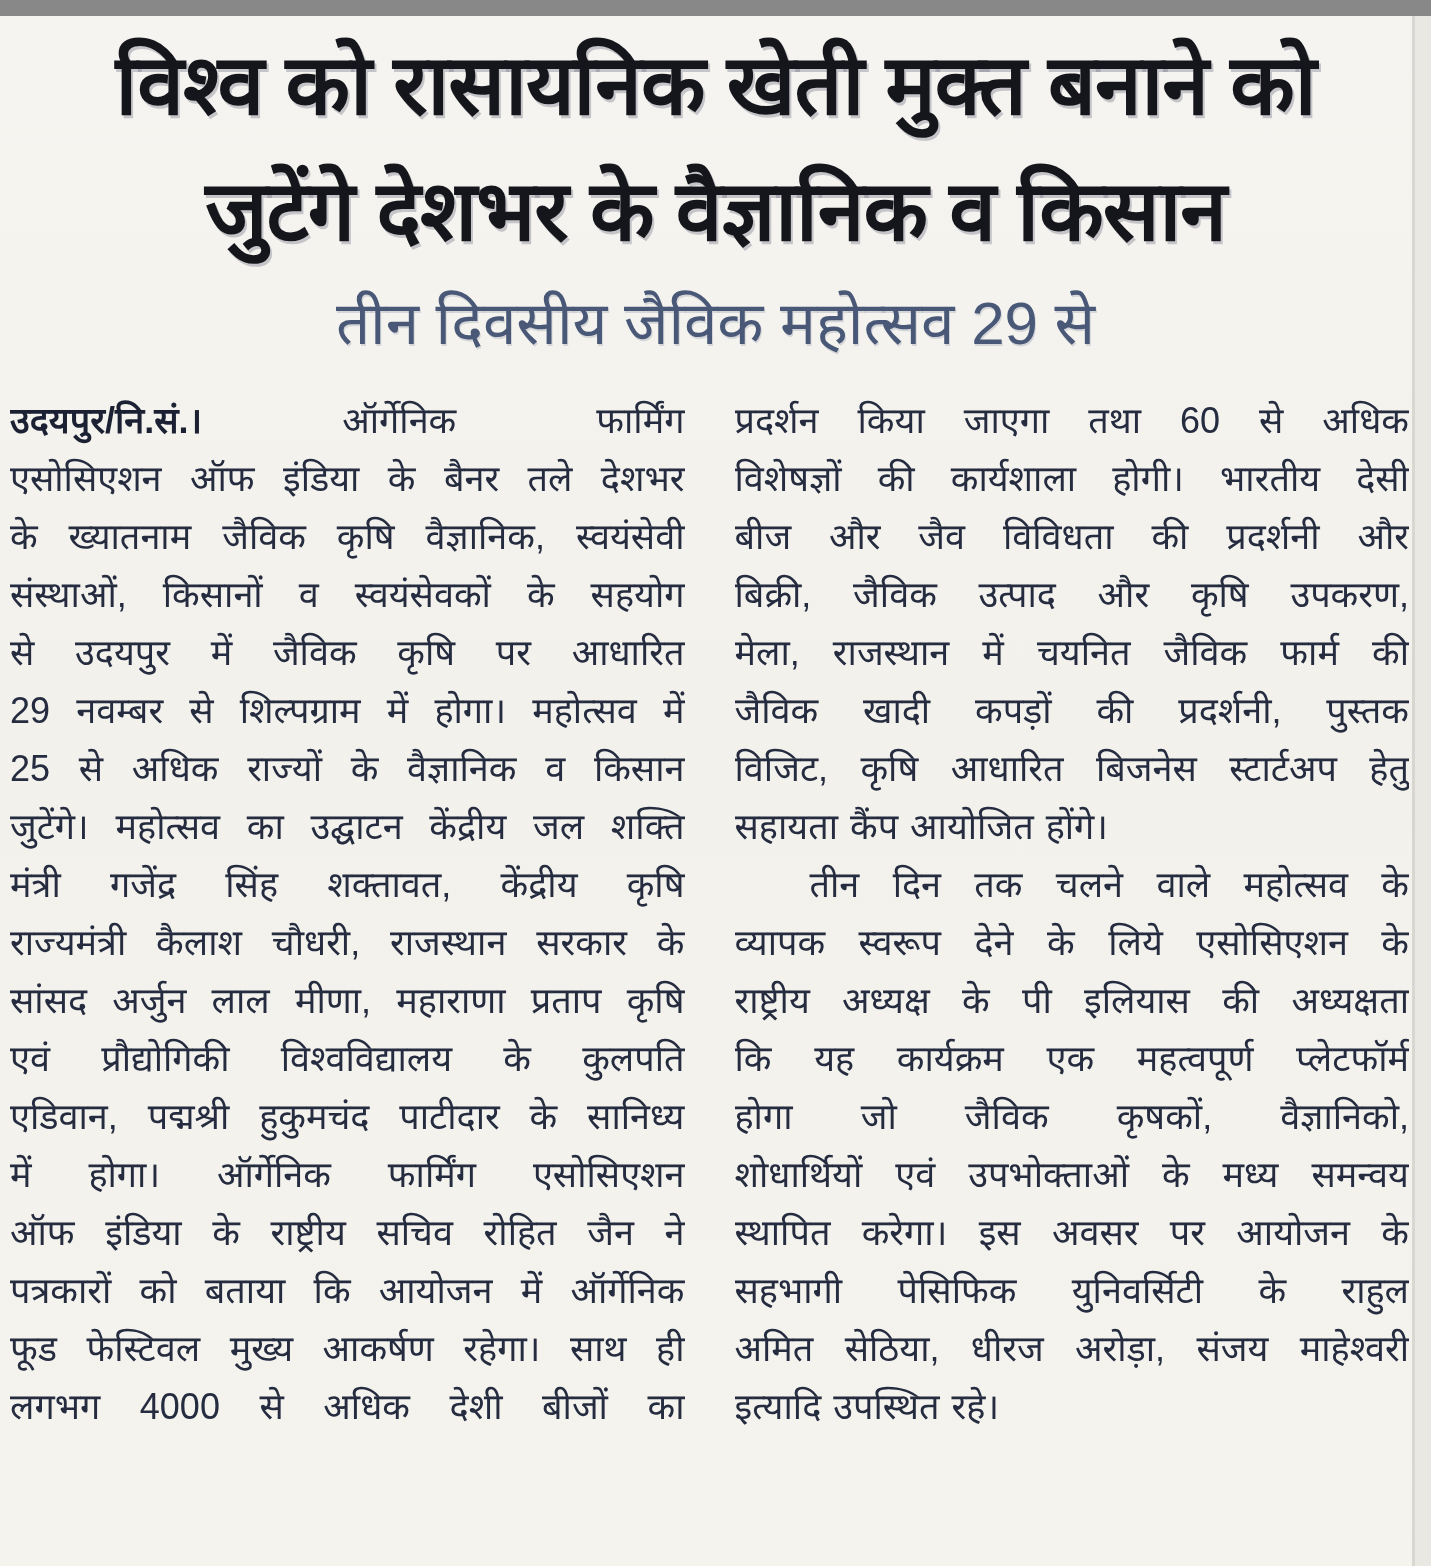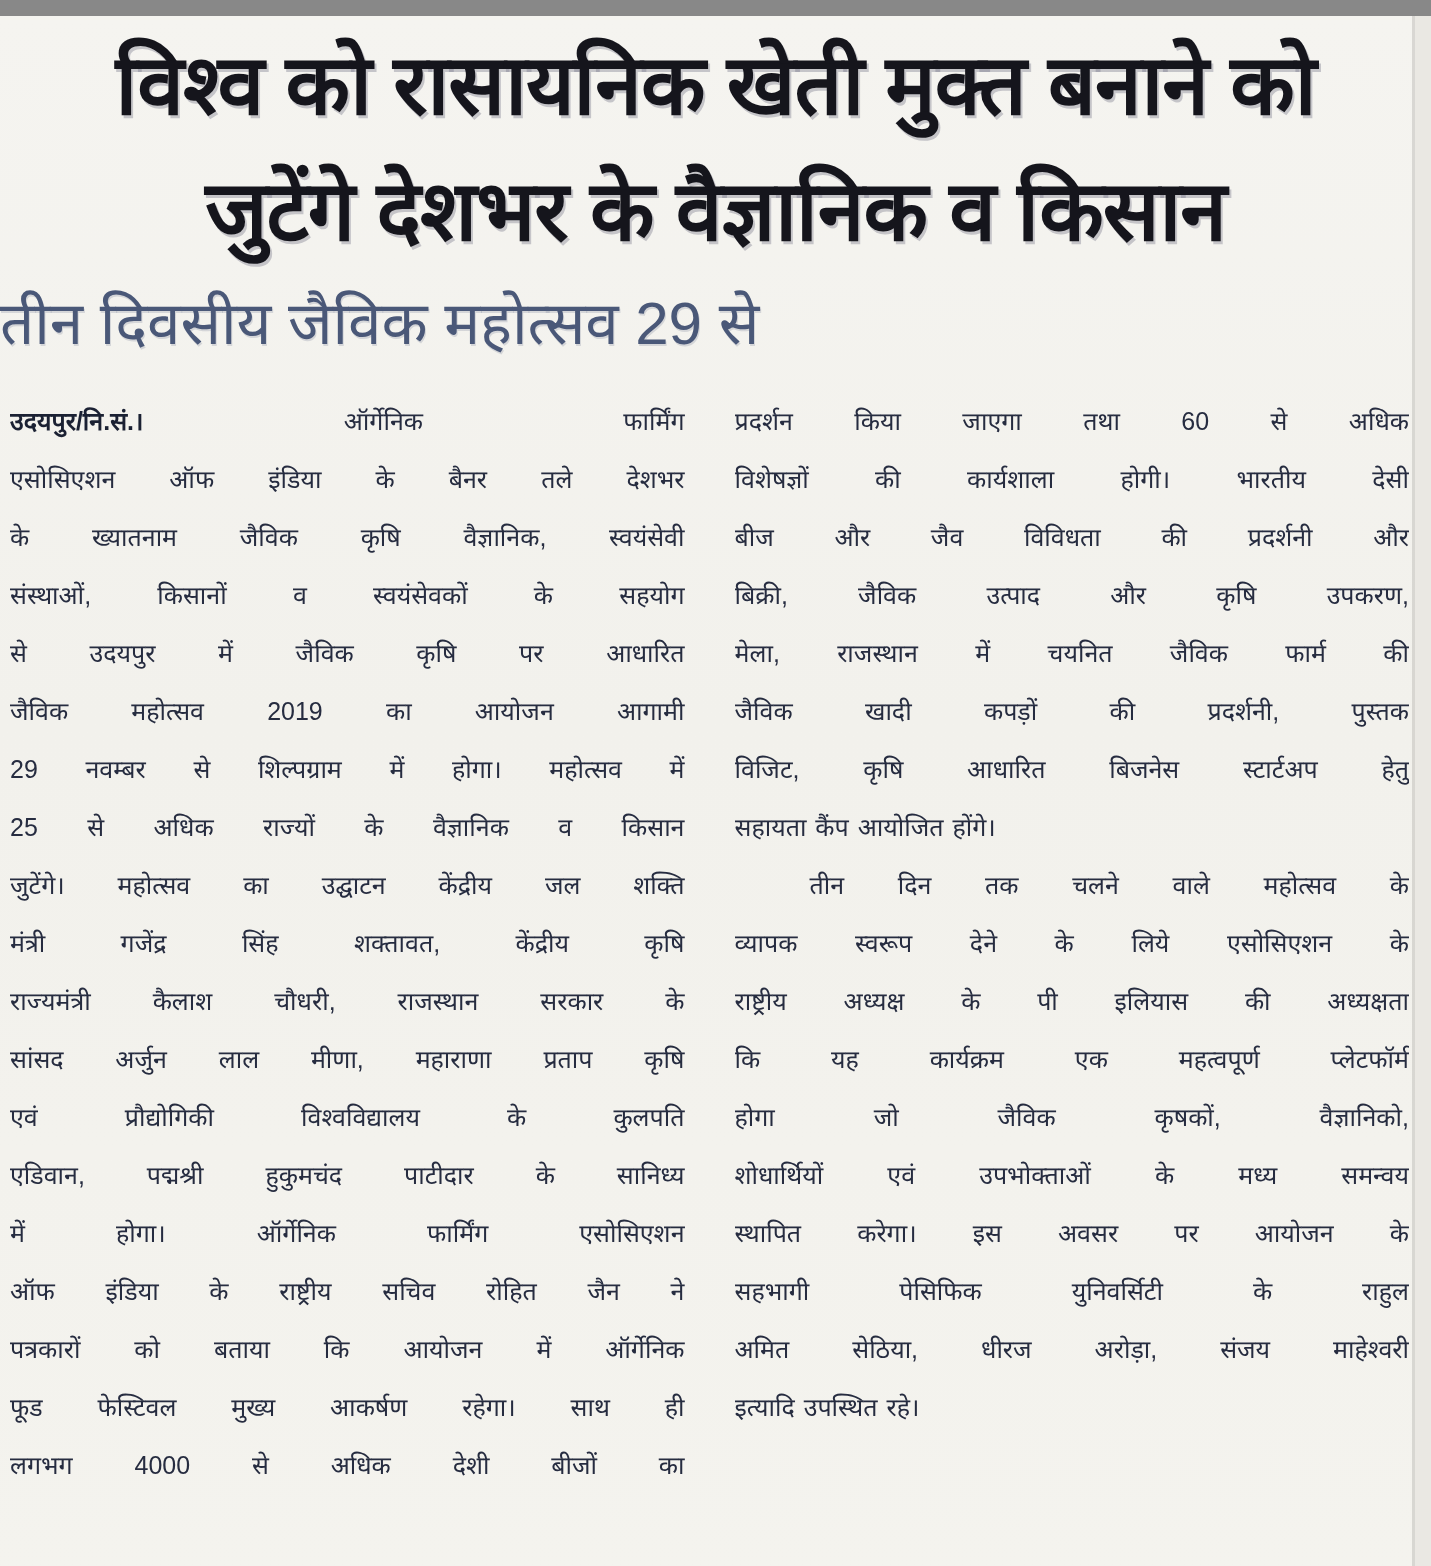--- a/index.html
+++ b/index.html
@@ -28,36 +28,36 @@
     color: var(--headline-ink, #15151c);
     text-shadow: 2px 3px 0 rgba(110, 110, 128, 0.35);
     letter-spacing: -1px;
     white-space: nowrap;
   }
   .subhead {
     margin-top: 4px;
     font-size: 60px;
     line-height: 92px;
     font-weight: 400;
-    text-align: left;
+    text-align: center;
     color: var(--subhead-ink, #4a5878);
     text-shadow: 1px 2px 0 rgba(120, 128, 150, 0.25);
     white-space: nowrap;
   }
   .body-columns {
     display: flex;
     gap: 50px;
     padding: 0 22px 0 10px;
   }
   .col {
     flex: 1 1 0;
     min-width: 0;
   }
   .line {
-    font-size: 25px;
+    font-size: 36px;
     line-height: 58px;
     height: 58px;
     overflow: hidden;
     text-align: justify;
     text-align-last: justify;
     color: var(--body-ink, #262c40);
     word-spacing: 2px;
   }
   .line b {
     font-weight: 700;
@@ -95,21 +95,20 @@
     <div class="subhead">तीन दिवसीय जैविक महोत्सव 29 से</div>
   </header>
 
   <main class="body-columns">
     <div class="col" id="col-left">
         <div class="line"><b>उदयपुर/नि.सं.।</b> ऑर्गेनिक फार्मिंग</div>
         <div class="line">एसोसिएशन ऑफ इंडिया के बैनर तले देशभर</div>
         <div class="line">के ख्यातनाम जैविक कृषि वैज्ञानिक, स्वयंसेवी</div>
         <div class="line">संस्थाओं, किसानों व स्वयंसेवकों के सहयोग</div>
         <div class="line">से उदयपुर में जैविक कृषि पर आधारित</div>
-        <div class="line">जैविक महोत्सव 2019 का आयोजन आगामी</div>
         <div class="line">29 नवम्बर से शिल्पग्राम में होगा। महोत्सव में</div>
         <div class="line">25 से अधिक राज्यों के वैज्ञानिक व किसान</div>
         <div class="line">जुटेंगे। महोत्सव का उद्घाटन केंद्रीय जल शक्ति</div>
         <div class="line">मंत्री गजेंद्र सिंह शक्तावत, केंद्रीय कृषि</div>
         <div class="line">राज्यमंत्री कैलाश चौधरी, राजस्थान सरकार के</div>
         <div class="line">सांसद अर्जुन लाल मीणा, महाराणा प्रताप कृषि</div>
         <div class="line">एवं प्रौद्योगिकी विश्वविद्यालय के कुलपति</div>
         <div class="line">एडिवान, पद्मश्री हुकुमचंद पाटीदार के सानिध्य</div>
         <div class="line">में होगा। ऑर्गेनिक फार्मिंग एसोसिएशन</div>
         <div class="line">ऑफ इंडिया के राष्ट्रीय सचिव रोहित जैन ने</div>

